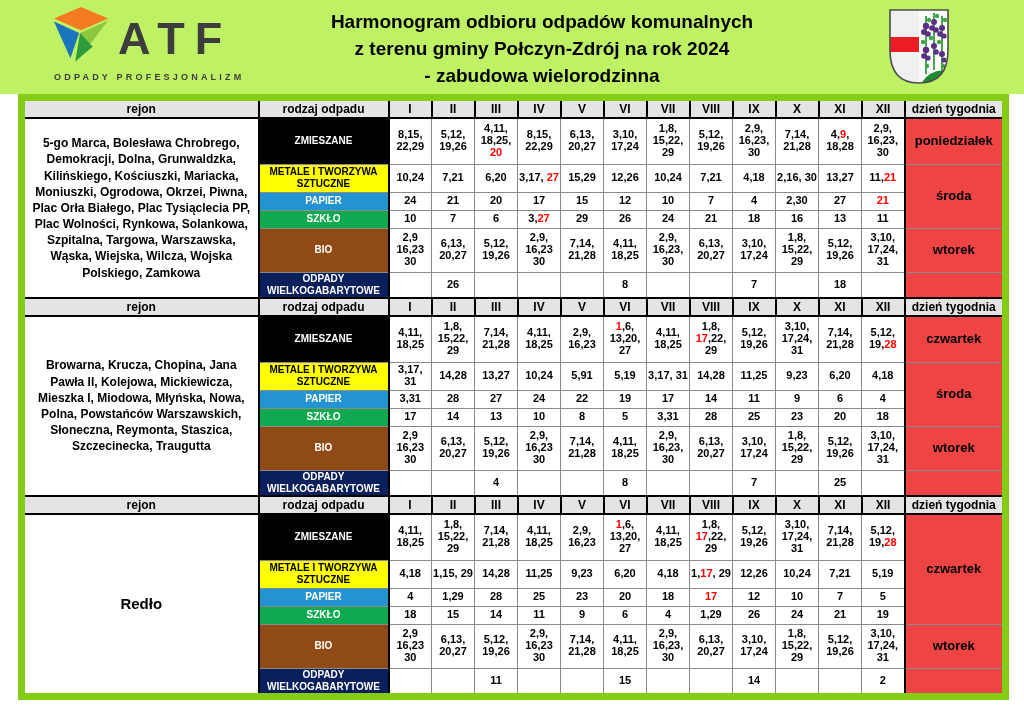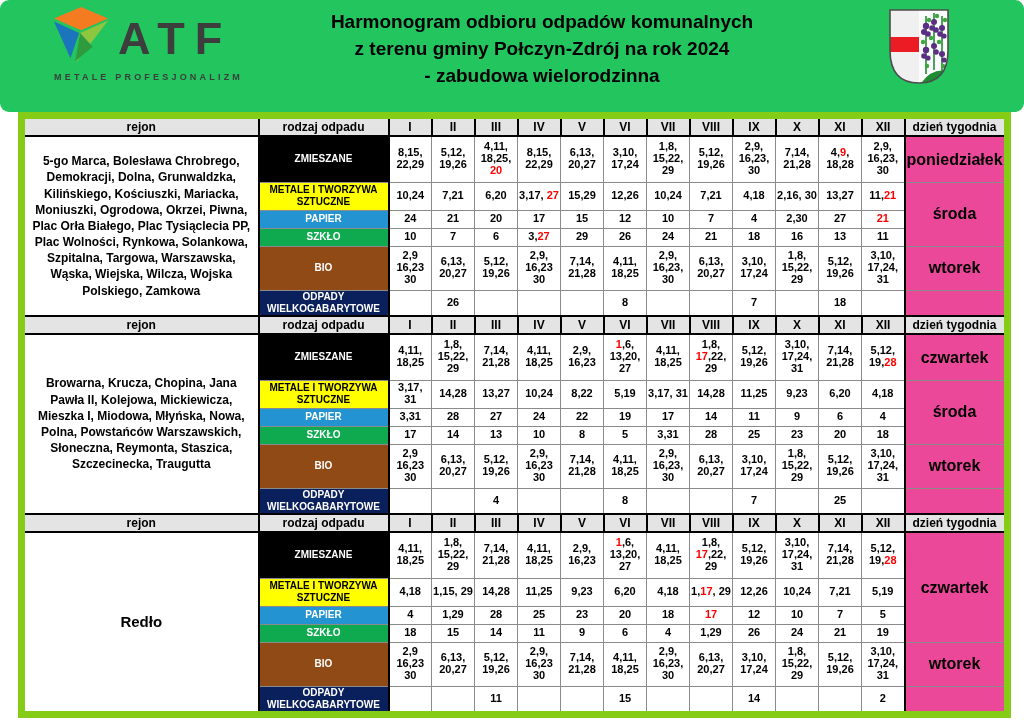--- a/index.html
+++ b/index.html
@@ -2,61 +2,61 @@
 <html><head>
 <meta charset="utf-8">
 <style>
   html,body{margin:0;padding:0;}
   body{
     width:1024px;height:726px;background:#ffffff;
     font-family:"Liberation Sans", sans-serif;
     -webkit-font-smoothing:antialiased;
   }
   
-  .band{position:relative;width:1024px;height:112px;background:#22c55e;border-radius:9px;}
+  .band{position:relative;width:1024px;height:94px;background:#bef264;}
   .logo{position:absolute;left:52px;top:6px;width:200px;}
   .logo-row{display:flex;align-items:center;}
   .logo-name{font-size:45px;font-weight:bold;color:#3d3d3d;letter-spacing:10px;line-height:1;margin-left:4px;}
   .logo-tag{font-size:9px;font-weight:bold;color:#3d3d3d;letter-spacing:3.2px;margin-top:2px;margin-left:2px;white-space:nowrap;}
   .title{
     position:absolute;left:240px;right:180px;top:9px;text-align:center;
     font-weight:bold;font-size:19px;line-height:1.42;color:#000;
   }
   .crest{position:absolute;right:74px;top:8px;}
   
   .twrap{margin-left:18px;margin-top:0;}
   table{table-layout:fixed;border-collapse:collapse;border:7px solid #84cc16;background:#fff;}
   th,td{overflow:hidden;padding:0 1px;text-align:center;vertical-align:middle;font-weight:bold;color:#000;}
   tr.shead th{background:#E4E4E4;border:2px solid #000;font-size:12px;height:16px;line-height:1;}
   td{border:1px solid #8a8a8a;font-size:11px;line-height:1.08;}
   td.region{border:2px solid #000;font-size:12px;line-height:1.35;padding:16px 4px;background:#fff;}
   td.region.big{font-size:15px;}
   td.wtype{border-left:2px solid #000;border-right:2px solid #000;font-size:10px;line-height:1.2;}
-  td.day{border-left:2px solid #000;border-right:2px solid #000;font-size:16px;background:#ec4899;}
+  td.day{border-left:2px solid #000;border-right:2px solid #000;font-size:13px;background:#ef4444;}
   span.red{color:#FF0000;}
   tr.h-zmie{height:46px;} tr.h-met{height:28px;} tr.h-pap{height:18px;}
   tr.h-szk{height:18px;} tr.h-bio{height:44px;} tr.h-gab{height:26px;}
 </style>
 </head>
 <body>
 
 <div class="band">
   <div class="logo">
     <div class="logo-row">
       <span>
         <svg width="62" height="60" viewBox="0 0 64 62">
           <polygon points="30,1 58,13 30,25 2,13" fill="#F47B20"></polygon>
           <polygon points="29,28 58,15 25,58" fill="#8DC63F"></polygon>
           <polygon points="29,28 42,42 24,57" fill="#2E9B3E"></polygon>
           <polygon points="2,16 28,28 19,54" fill="#1B75BC"></polygon>
         </svg>
       </span>
       <span class="logo-name">ATF</span>
     </div>
-    <div class="logo-tag">METALE PROFESJONALIZM</div>
+    <div class="logo-tag">ODPADY PROFESJONALIZM</div>
   </div>
 
   <div class="title">
     <div>Harmonogram odbioru odpadów komunalnych</div>
     <div>z terenu gminy Połczyn-Zdrój na rok 2024</div>
     <div>- zabudowa wielorodzinna</div>
   </div>
 
   <div class="crest">
     <svg width="62" height="78" viewBox="0 0 62 78">
@@ -272,21 +272,21 @@
           <td>7,14, 21,28</td>
           <td>5,12, 19,<span class="red">28</span></td>
           <td class="day" rowspan="1">czwartek</td>
         </tr>
         <tr class="h-met">
           <td class="wtype" style="background: rgb(255, 255, 0); color: rgb(0, 0, 0);">METALE I TWORZYWA SZTUCZNE</td>
           <td>3,17, 31</td>
           <td>14,28</td>
           <td>13,27</td>
           <td>10,24</td>
-          <td>8,22</td>
+          <td>5,91</td>
           <td>5,19</td>
           <td>3,17, 31</td>
           <td>14,28</td>
           <td>11,25</td>
           <td>9,23</td>
           <td>6,20</td>
           <td>4,18</td>
           <td class="day" rowspan="3">środa</td>
         </tr>
         <tr class="h-pap">

